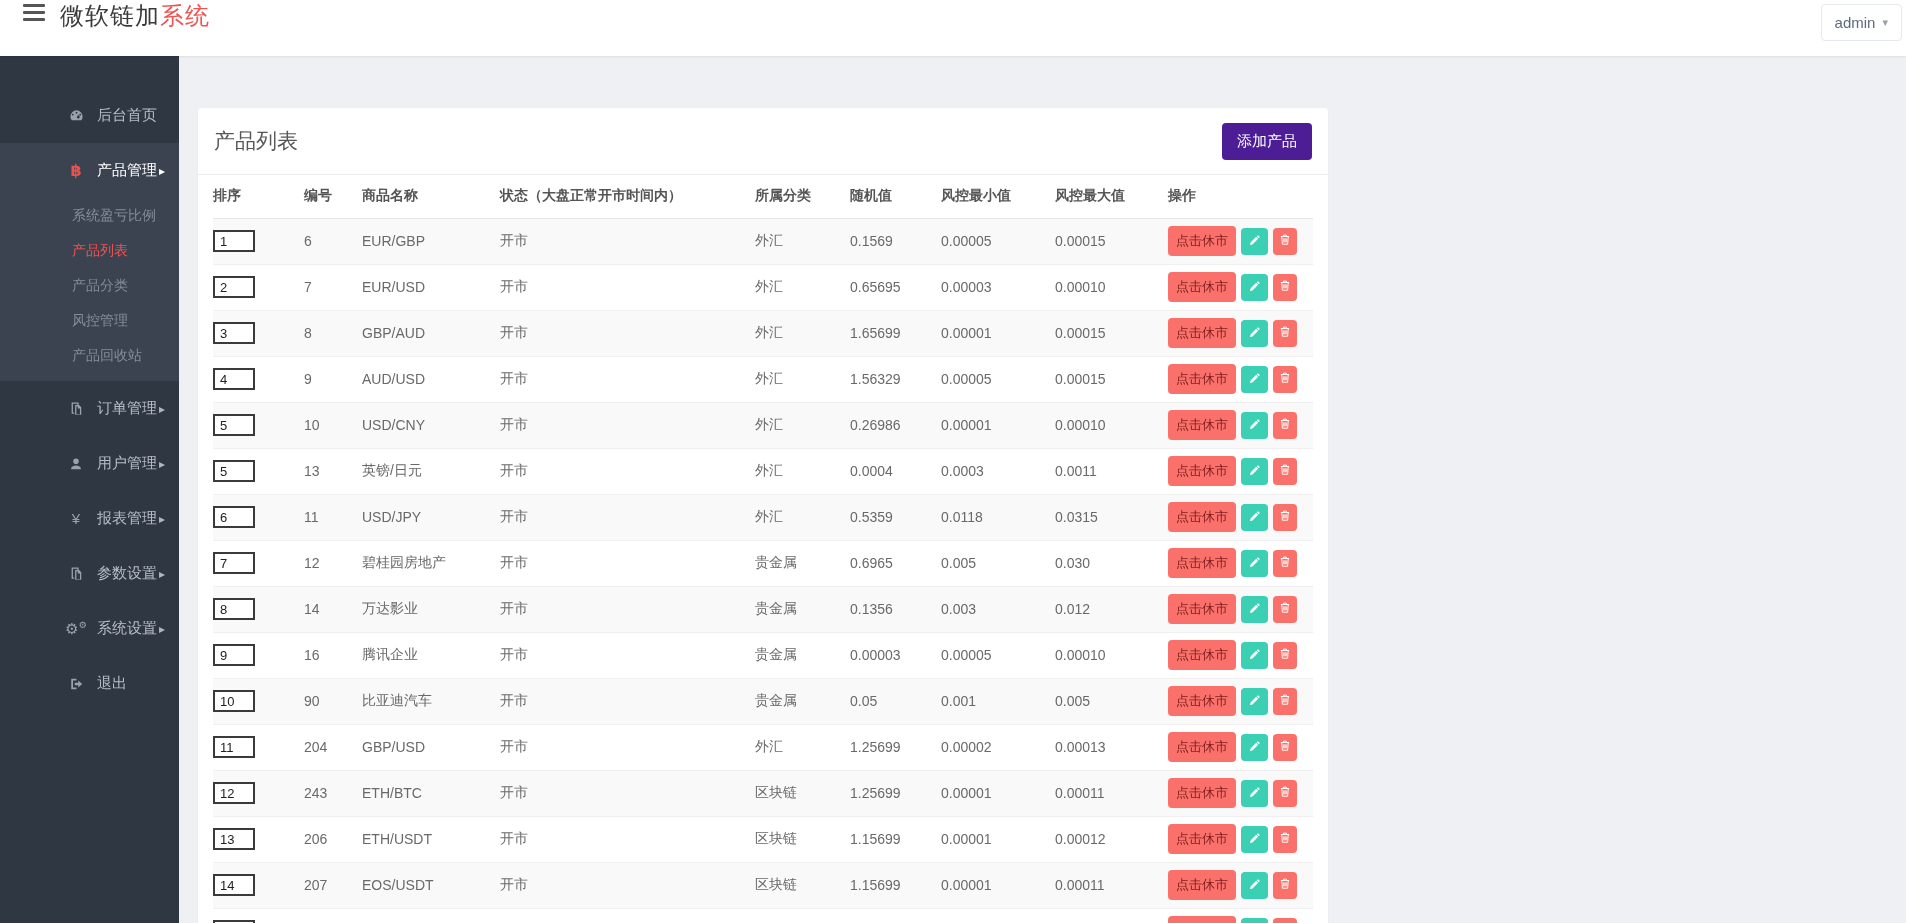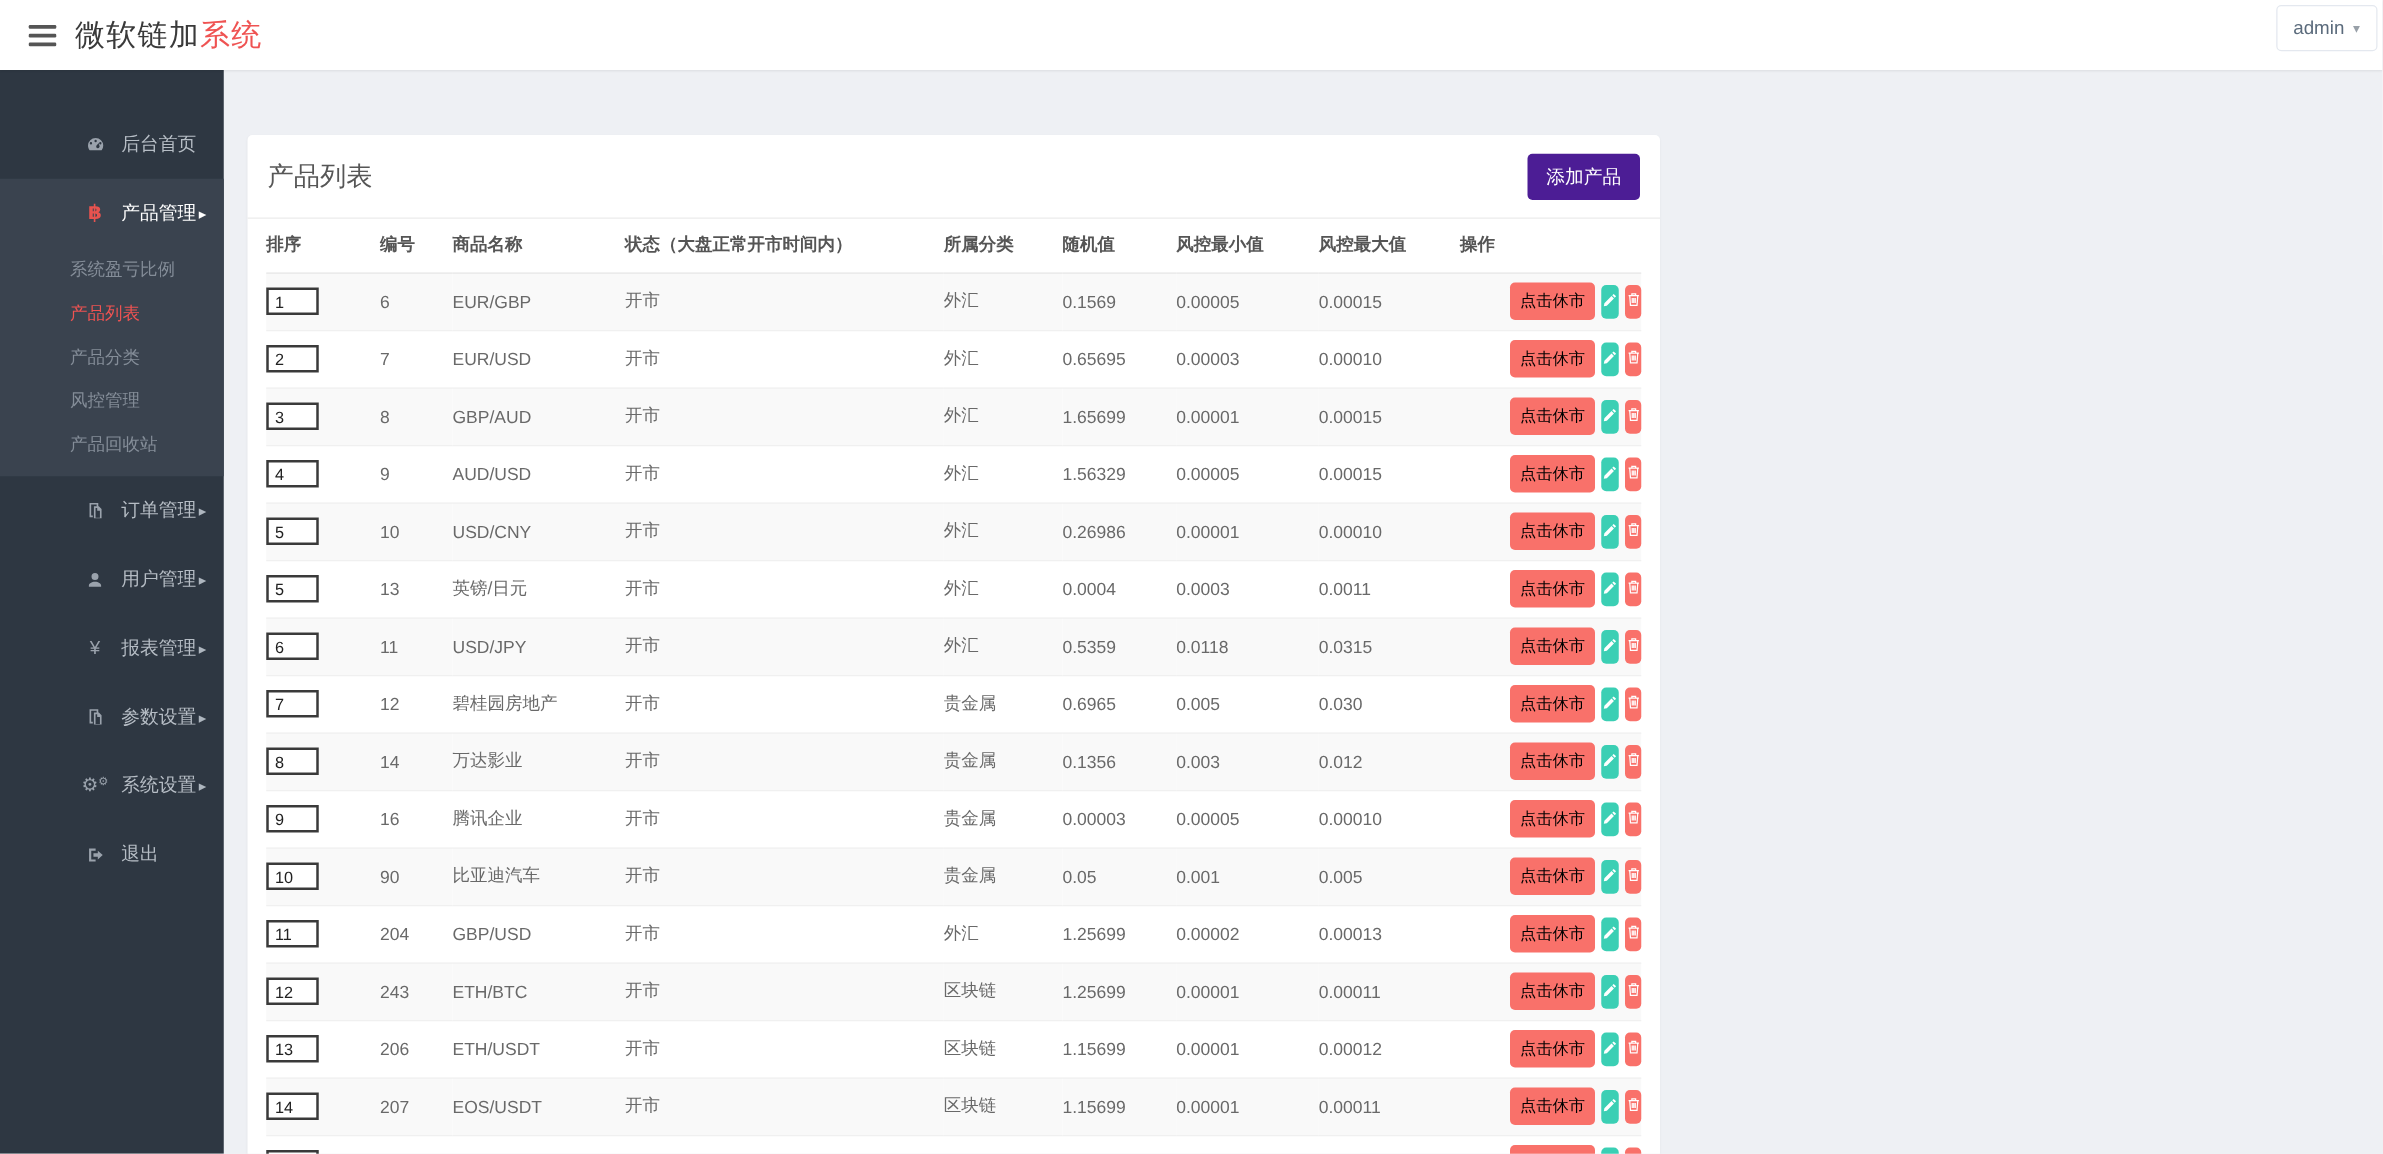--- a/index.html
+++ b/index.html
@@ -1,20 +1,20 @@
 <!DOCTYPE html>
 <html><head>
 <meta charset="utf-8">
 <style>
   * { margin:0; padding:0; box-sizing:border-box; }
   html,body { width:1906px; height:923px; overflow:hidden;
     font-family:"Liberation Sans","DejaVu Sans",sans-serif; background:#eef0f4; }
 
   
-  .header { height:56px; background:#fff; display:flex; align-items:center;
+  .header { height:56px; background:#fff; display:flex; align-items:flex-start;
     position:relative; z-index:5; box-shadow:0 1px 2px rgba(0,0,0,.08); }
   .hamburger { margin-left:23px; width:22px; cursor:pointer; }
   .hamburger div { height:3px; background:#555; margin:4px 0; border-radius:1px; }
   .logo { margin-left:15px; font-size:24px; color:#3a3a3a; letter-spacing:1px; }
   .logo .red { color:#ef5352; }
   .user-box { margin-left:auto; margin-right:4px; align-self:flex-start; margin-top:4px;
     border:1px solid #e4e8ef; border-radius:4px; background:#fff; padding:9px 13px;
     font-size:15px; color:#5b6b7c; display:flex; align-items:center; gap:7px; cursor:pointer; }
   .user-box .caret { font-size:11px; color:#98a0a8; }
 
@@ -27,22 +27,22 @@
     font-size:15px; cursor:pointer; padding-left:24px; position:relative;margin-left:41px; }
   .nav-ico { width:22px; display:inline-flex; justify-content:center; color:#9aa2ac; }
   .nav-ico svg { display:block; }
   .tico { font-size:15px; line-height:1; }
   .tico.btc { color:#e8534f; font-weight:bold; font-size:16px; }
   .nav-label { margin-left:10px; }
   .nav-caret { position:absolute; right:14px; font-size:12px; color:#aeb6bf; }
   .nav-group { background:#3a434f; padding-bottom:8px; }
   .nav-group .group-head { color:#fff; }
   .nav-group .group-head .nav-caret { color:#fff; }
-  .sub-item { height:35px; line-height:35px; padding-left:56px; font-size:14px;
-    color:#848d98; cursor:pointer; }
+  .sub-item { height:35px; line-height:35px; padding-left:72px; font-size:14px;
+    color:#848d98; cursor:pointer;font-family:Liberation Serif, serif; }
   .sub-item.active { color:#ef5352; }
 
   
   .main { flex:1; padding:52px 0 0 19px; }
   .card { width:1130px; height:1000px; background:#fff; border-radius:4px;
     box-shadow:0 1px 2px rgba(0,0,0,.05); }
   .card-header { height:67px; display:flex; align-items:center;
     justify-content:space-between; padding:0 16px; border-bottom:1px solid #ececec; }
   .card-title { font-size:21px; color:#565656; font-weight:normal; }
   .add-btn { background:#4c1d95; color:#fff; border:none; border-radius:4px;
@@ -54,22 +54,22 @@
   th { text-align:left; font-weight:bold; color:#555; height:43px;
     border-bottom:1px solid #e6e6e6; vertical-align:middle; }
   td { height:46px; border-bottom:1px solid #f0f0f0; vertical-align:middle; }
   tr.odd td { background:#f9f9f9; }
   col.c-sort{width:91px} col.c-id{width:58px} col.c-name{width:138px}
   col.c-status{width:255px} col.c-cat{width:95px} col.c-rand{width:91px}
   col.c-rmin{width:114px} col.c-rmax{width:113px} col.c-act{width:145px}
   .sort-input { width:42px; height:22px; border:2px solid #3a3a3a; background:#fff;
     font-size:13px; padding:1px 5px; font-family:inherit; color:#222; }
   .actions { display:flex; align-items:center; gap:5px; }
-  .btn-close { background:#f9716a; color:#000000; border:none; border-radius:4px;
-    font-size:13px; padding:6px 8px; cursor:pointer; white-space:nowrap;margin-left:40px; }
+  .btn-close { background:#f9716a; color:#7f1d1d; border:none; border-radius:4px;
+    font-size:13px; padding:6px 8px; cursor:pointer; white-space:nowrap; }
   .btn-icon { border:none; border-radius:4px; height:27px; display:inline-flex;
     align-items:center; justify-content:center; cursor:pointer; }
   .btn-edit { background:#3bcfb4; width:27px; }
   .btn-del { background:#f9716a; width:24px; }
 </style>
 </head>
 <body>
 
 <div class="header">
   <div class="hamburger">

